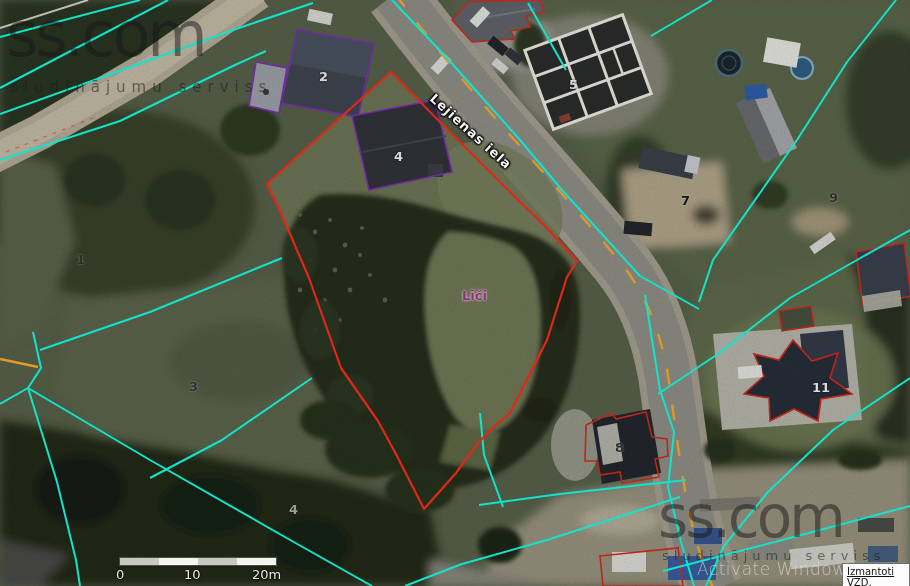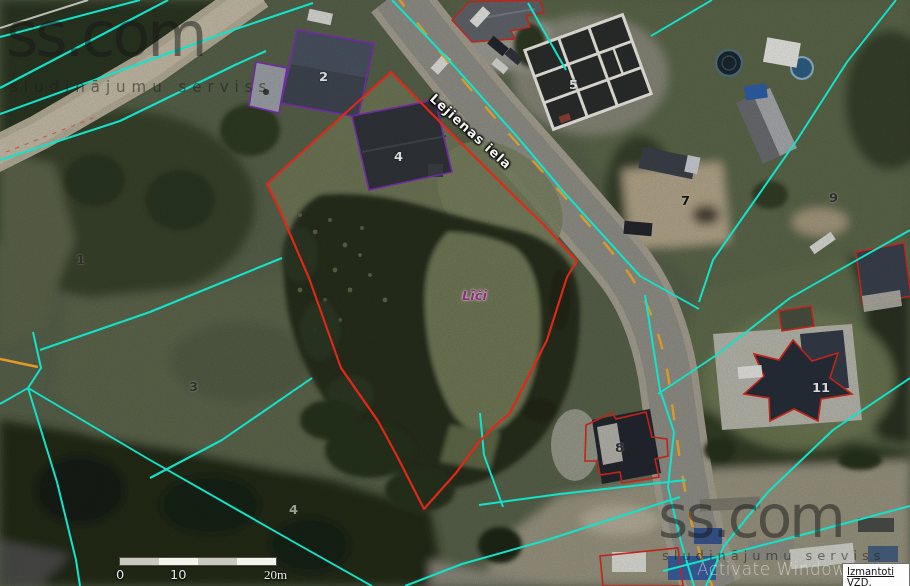--- a/index.html
+++ b/index.html
@@ -6,41 +6,41 @@
   #stage{position:relative;width:910px;height:586px;overflow:hidden;
          font-family:"DejaVu Sans",sans-serif;user-select:none;}
   #stage svg{position:absolute;left:0;top:0;}
   .lbl{position:absolute;z-index:3;white-space:nowrap;line-height:1;}
   .pnum{font-size:13px;font-weight:bold;}
   .pnum.dark{color:#2e2e2e;text-shadow:0 0 2px rgba(255,255,255,.45);}
   .pnum.darkest{color:#161616;text-shadow:0 0 2px rgba(255,255,255,.35);}
   .pnum.light{color:#d9d9d9;text-shadow:0 0 2px rgba(0,0,0,.8);}
   .pnum.mid{color:#9aa08f;text-shadow:0 0 2px rgba(0,0,0,.6);}
   .place{font-size:13px;font-weight:bold;color:#8e2c7e;
-         text-shadow:0 0 3px rgba(255,215,245,.95),0 0 1px rgba(255,255,255,.8);font-style:italic;}
+         text-shadow:0 0 3px rgba(255,215,245,.95),0 0 1px rgba(255,255,255,.8);}
   .street{font-size:13px;font-weight:bold;color:#f4f4f2;letter-spacing:1px;
           transform:rotate(42deg);transform-origin:left center;
           text-shadow:-1px -1px 2px #000,1px -1px 2px #000,-1px 1px 2px #000,1px 1px 2px #000;}
   .brand{position:absolute;z-index:4;font-weight:400;letter-spacing:-3px;
          color:rgba(22,22,22,.5);line-height:1;}
   .brand-tag{position:absolute;z-index:4;font-weight:400;color:rgba(28,28,28,.55);line-height:1;}
   .activate{position:absolute;z-index:5;font-weight:300;color:rgba(242,242,242,.55);
             letter-spacing:.5px;line-height:1.3;}
   #vzd{position:absolute;z-index:6;left:842px;top:563px;background:#fdfdfd;
        border:1px solid #6f6f6f;padding:2px 4px 3px 4px;font-size:10px;color:#101010;}
   #vzd span{text-decoration:underline;}
   #scalebar{position:absolute;z-index:5;left:116px;top:555px;width:164px;height:26px;}
   #scalebar .bar{position:absolute;left:4px;top:3px;width:156px;height:7px;display:flex;
                  outline:1px solid rgba(90,90,85,.8);box-shadow:0 1px 2px rgba(0,0,0,.5);}
   #scalebar .seg{flex:1;}
   #scalebar .s0,#scalebar .s2{background:#c9c9c2;}
   #scalebar .s1,#scalebar .s3{background:#f4f4ee;}
   #scalebar .tick{position:absolute;top:12px;font-size:13px;color:#e9e9e6;
                   text-shadow:0 1px 2px #000,0 0 2px #000;}
-  #scalebar .t0{left:0px;} #scalebar .t1{left:54px;text-align:center;} #scalebar .t2{left:148px;font-family:Liberation Serif, serif;}
+  #scalebar .t0{left:0px;} #scalebar .t1{left:68px;text-align:center;} #scalebar .t2{left:136px;}
 </style>
 </head>
 <body>
 
 <div id="stage">
 
 <svg width="910" height="586" viewBox="0 0 910 586">
   <defs>
     <filter id="soft" x="-20%" y="-20%" width="140%" height="140%">
           <feGaussianBlur stdDeviation="5"></feGaussianBlur>

